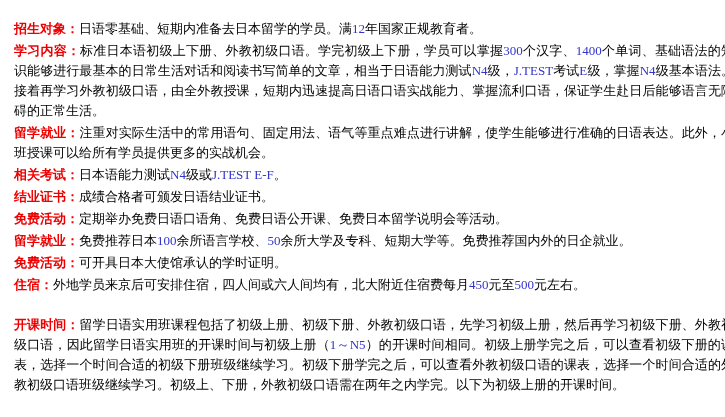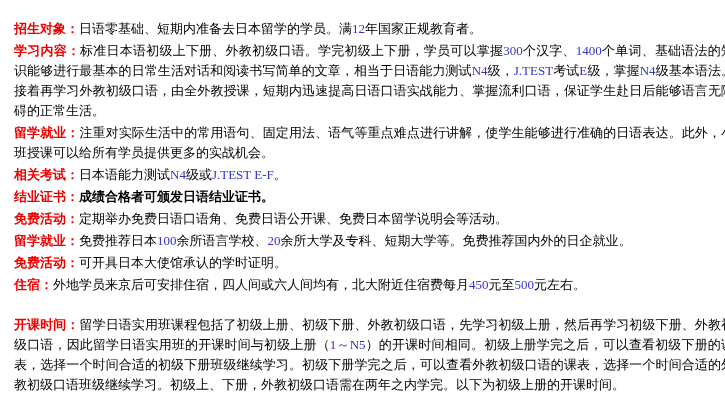--- a/index.html
+++ b/index.html
@@ -36,30 +36,30 @@
     font-weight: bold;
   }
   .seg-text {
     color: var(--body-color, #000);
   }
   .seg-num {
     color: var(--number-color, #33c);
   }
   .seg-bold {
     color: var(--body-color, #000);
-    font-weight: bold;
+    font-weight: normal;
   }
 </style>
 </head>
 <body style="background: rgb(255, 255, 255);">
 
 <div class="page">
     <p class="para"><span class="seg-label">招生对象：</span><span class="seg-text">日语零基础、短期内准备去日本留学的学员。满</span><span class="seg-num">12</span><span class="seg-text">年国家正规教育者。</span></p>
     <p class="para"><span class="seg-label">学习内容：</span><span class="seg-text">标准日本语初级上下册、外教初级口语。学完初级上下册，学员可以掌握</span><span class="seg-num">300</span><span class="seg-text">个汉字、</span><span class="seg-num">1400</span><span class="seg-text">个单词、基础语法的知识能够进行最基本的日常生活对话和阅读书写简单的文章，相当于日语能力测试</span><span class="seg-num">N4</span><span class="seg-text">级，</span><span class="seg-num">J.TEST</span><span class="seg-text">考试</span><span class="seg-num">E</span><span class="seg-text">级，掌握</span><span class="seg-num">N4</span><span class="seg-text">级基本语法。接着再学习外教初级口语，由全外教授课，短期内迅速提高日语口语实战能力、掌握流利口语，保证学生赴日后能够语言无障碍的正常生活。</span></p>
     <p class="para"><span class="seg-label">留学就业：</span><span class="seg-text">注重对实际生活中的常用语句、固定用法、语气等重点难点进行讲解，使学生能够进行准确的日语表达。此外，小班授课可以给所有学员提供更多的实战机会。</span></p>
     <p class="para"><span class="seg-label">相关考试：</span><span class="seg-text">日本语能力测试</span><span class="seg-num">N4</span><span class="seg-text">级或</span><span class="seg-num">J.TEST E-F</span><span class="seg-text">。</span></p>
     <p class="para"><span class="seg-label">结业证书：</span><span class="seg-bold">成绩合格者可颁发日语结业证书。</span></p>
     <p class="para"><span class="seg-label">免费活动：</span><span class="seg-text">定期举办免费日语口语角、免费日语公开课、免费日本留学说明会等活动。</span></p>
-    <p class="para"><span class="seg-label">留学就业：</span><span class="seg-text">免费推荐日本</span><span class="seg-num">100</span><span class="seg-text">余所语言学校、</span><span class="seg-num">20</span><span class="seg-text">余所大学及专科、短期大学等。免费推荐国内外的日企就业。</span></p>
+    <p class="para"><span class="seg-label">留学就业：</span><span class="seg-text">免费推荐日本</span><span class="seg-num">100</span><span class="seg-text">余所语言学校、</span><span class="seg-num">50</span><span class="seg-text">余所大学及专科、短期大学等。免费推荐国内外的日企就业。</span></p>
     <p class="para"><span class="seg-label">免费活动：</span><span class="seg-text">可开具日本大使馆承认的学时证明。</span></p>
     <p class="para"><span class="seg-label">住宿：</span><span class="seg-text">外地学员来京后可安排住宿，四人间或六人间均有，北大附近住宿费每月</span><span class="seg-num">450</span><span class="seg-text">元至</span><span class="seg-num">500</span><span class="seg-text">元左右。</span></p>
     <p class="para gap"><span class="seg-label">开课时间：</span><span class="seg-text">留学日语实用班课程包括了初级上册、初级下册、外教初级口语，先学习初级上册，然后再学习初级下册、外教初级口语，因此留学日语实用班的开课时间与初级上册（</span><span class="seg-num">1～N5</span><span class="seg-text">）的开课时间相同。初级上册学完之后，可以查看初级下册的课表，选择一个时间合适的初级下册班级继续学习。初级下册学完之后，可以查看外教初级口语的课表，选择一个时间合适的外教初级口语班级继续学习。初级上、下册，外教初级口语需在两年之内学完。以下为初级上册的开课时间。</span></p>
   </div>
 
 </body></html>

